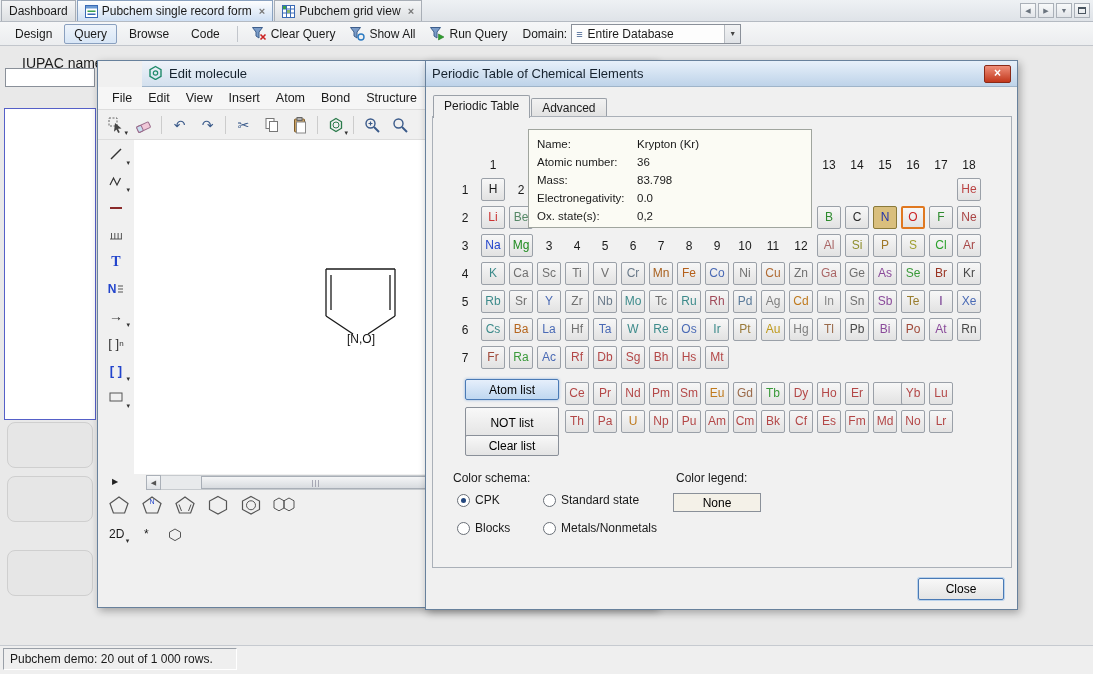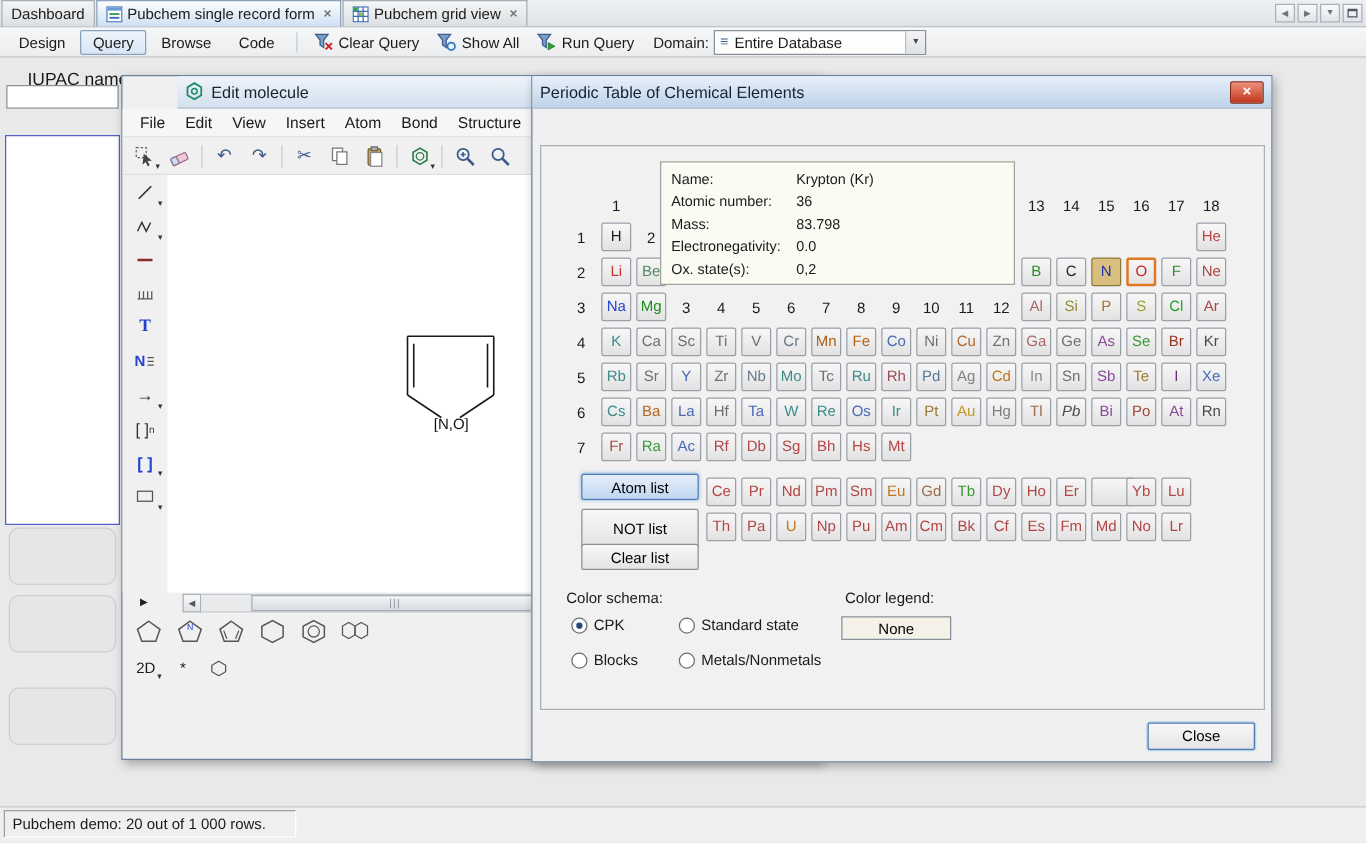--- a/index.html
+++ b/index.html
@@ -418,20 +418,24 @@
             <polygon points="7,1 12.5,4.2 12.5,9.4 7,12.6 1.5,9.4 1.5,4.2" fill="none" stroke="#555"></polygon>
           </svg>
         </span>
     </div>
   </div>
 
   <div class="dlg ptdlg">
     <div class="dlg-title">
       <span class="dlg-title-text">Periodic Table of Chemical Elements</span>
       <span class="x-btn"><span>×</span></span>
+    </div>
+    <div class="dtabs">
+      <span class="dtab active">Periodic Table</span>
+      <span class="dtab">Advanced</span>
     </div>
     <div class="ptpanel">
       <div class="info-box">
           <div class="inforow">
             <span class="infolabel">Name:</span>
             <span class="infovalue">Krypton (Kr)</span>
           </div>
           <div class="inforow">
             <span class="infolabel">Atomic number:</span>
             <span class="infovalue">36</span>
@@ -535,21 +539,21 @@
           <div class="ptel" style="color: rgb(112, 112, 112); grid-area: 7 / 5;">Hf</div>
           <div class="ptel" style="color: rgb(74, 106, 181); grid-area: 7 / 6;">Ta</div>
           <div class="ptel" style="color: rgb(61, 139, 139); grid-area: 7 / 7;">W</div>
           <div class="ptel" style="color: rgb(61, 139, 139); grid-area: 7 / 8;">Re</div>
           <div class="ptel" style="color: rgb(74, 106, 181); grid-area: 7 / 9;">Os</div>
           <div class="ptel" style="color: rgb(61, 139, 139); grid-area: 7 / 10;">Ir</div>
           <div class="ptel" style="color: rgb(154, 122, 58); grid-area: 7 / 11;">Pt</div>
           <div class="ptel" style="color: rgb(191, 154, 30); grid-area: 7 / 12;">Au</div>
           <div class="ptel" style="color: rgb(128, 128, 128); grid-area: 7 / 13;">Hg</div>
           <div class="ptel" style="color: rgb(154, 106, 74); grid-area: 7 / 14;">Tl</div>
-          <div class="ptel" style="color: rgb(74, 74, 74); grid-area: 7 / 15; font-style: italic;">Pb</div>
+          <div class="ptel" style="color: rgb(74, 74, 74); grid-area: 7 / 15;">Pb</div>
           <div class="ptel" style="color: rgb(138, 74, 154); grid-area: 7 / 16;">Bi</div>
           <div class="ptel" style="color: rgb(160, 74, 58); grid-area: 7 / 17;">Po</div>
           <div class="ptel" style="color: rgb(138, 74, 154); grid-area: 7 / 18;">At</div>
           <div class="ptel" style="color: rgb(74, 74, 74); grid-area: 7 / 19;">Rn</div>
           <div class="ptel" style="color: rgb(160, 74, 58); grid-area: 8 / 2;">Fr</div>
           <div class="ptel" style="color: rgb(58, 154, 58); grid-area: 8 / 3;">Ra</div>
           <div class="ptel" style="color: rgb(74, 106, 181); grid-area: 8 / 4;">Ac</div>
           <div class="ptel" style="color: rgb(179, 71, 71); grid-area: 8 / 5;">Rf</div>
           <div class="ptel" style="color: rgb(179, 71, 71); grid-area: 8 / 6;">Db</div>
           <div class="ptel" style="color: rgb(179, 71, 71); grid-area: 8 / 7;">Sg</div>

